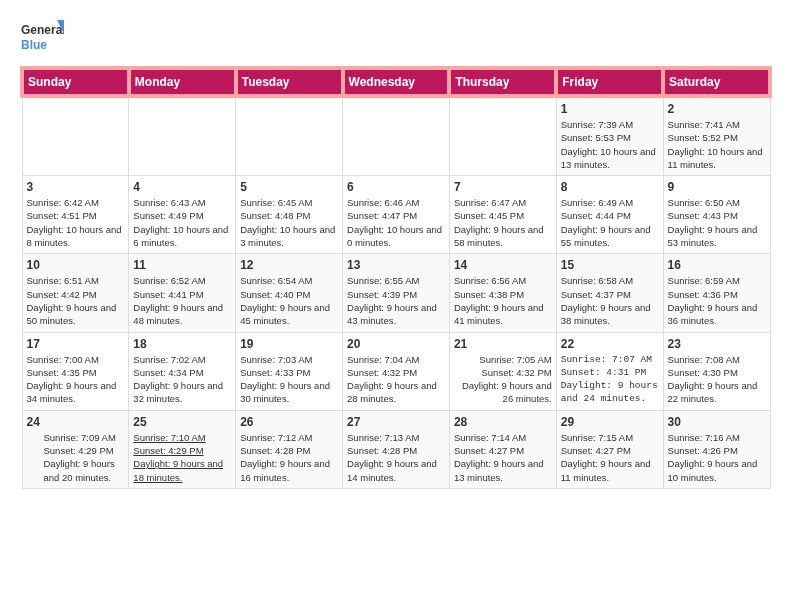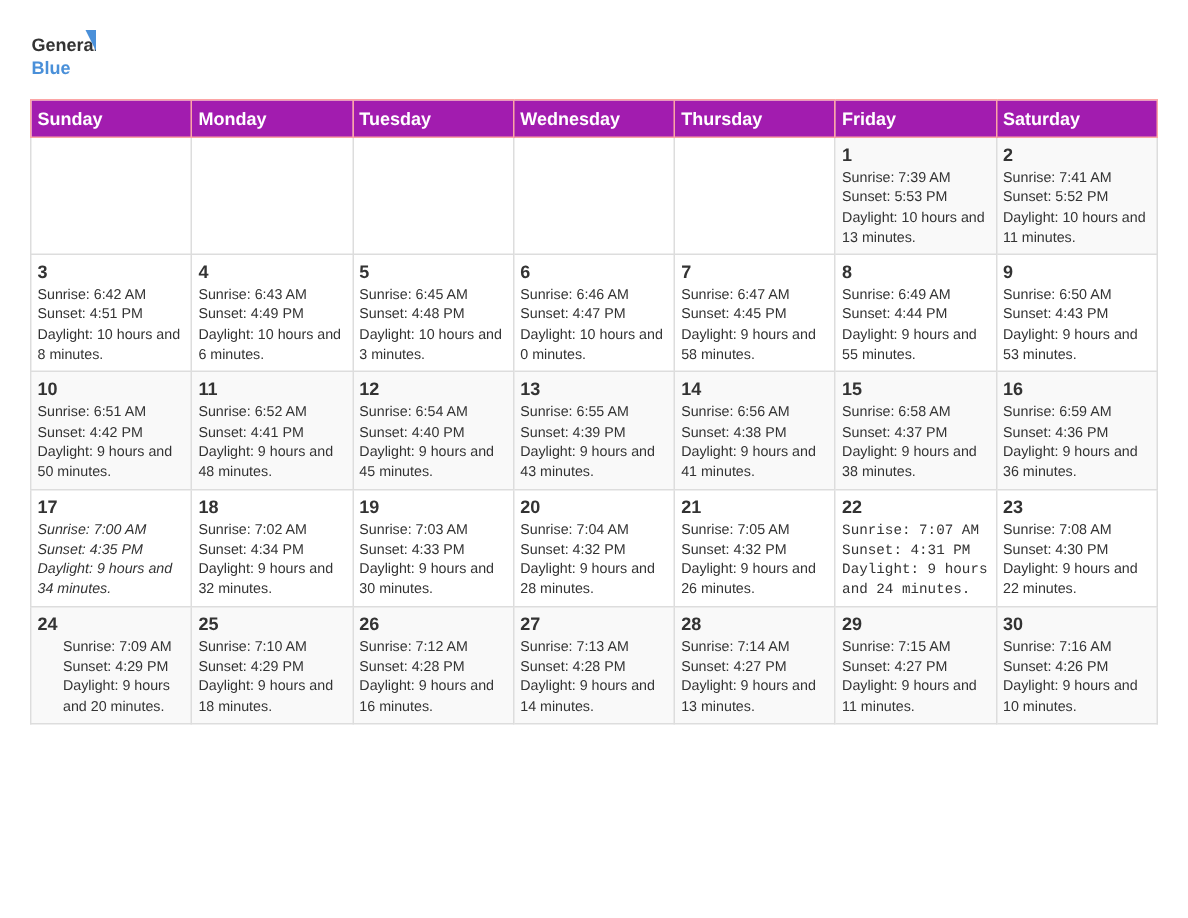--- a/index.html
+++ b/index.html
@@ -37,27 +37,27 @@
       font-size: 14px;
       color: #555;
       margin-top: 2px;
     }
     table {
       width: 100%;
       border-collapse: collapse;
       table-layout: fixed;
     }
     thead tr th {
-      background-color: #a21caf;
+      background-color: #be185d;
       color: #fff;
       font-size: 12px;
       font-weight: bold;
       padding: 5px 4px;
       text-align: left;
-      border: 1px solid #fca5a5;
+      border: 4px solid #fca5a5;
     }
     tbody tr td {
       vertical-align: top;
       font-size: 10px;
       color: #333;
       padding: 4px 4px 4px 4px;
       border: 1px solid #ddd;
       height: 78px;
       background: #fff;
     }
@@ -214,21 +214,21 @@
           <td>
             <span class="day-num">16</span>
             <div class="day-info" style="white-space: pre-line;">Sunrise: 6:59 AM
 Sunset: 4:36 PM
 Daylight: 9 hours and 36 minutes.</div>
           </td>
         </tr>
         <tr>
           <td>
             <span class="day-num">17</span>
-            <div class="day-info" style="white-space: pre-line; font-style: italic;">Sunrise: 7:00 AM
+            <div class="day-info" style="white-space: pre-line;">Sunrise: 7:00 AM
 Sunset: 4:35 PM
 Daylight: 9 hours and 34 minutes.</div>
           </td>
           <td>
             <span class="day-num">18</span>
             <div class="day-info" style="white-space: pre-line;">Sunrise: 7:02 AM
 Sunset: 4:34 PM
 Daylight: 9 hours and 32 minutes.</div>
           </td>
           <td>
@@ -238,21 +238,21 @@
 Daylight: 9 hours and 30 minutes.</div>
           </td>
           <td>
             <span class="day-num">20</span>
             <div class="day-info" style="white-space: pre-line;">Sunrise: 7:04 AM
 Sunset: 4:32 PM
 Daylight: 9 hours and 28 minutes.</div>
           </td>
           <td>
             <span class="day-num">21</span>
-            <div class="day-info" style="white-space: pre-line;">Sunrise: 7:05 AM
+            <div class="day-info" style="white-space: pre-line; text-align: right;">Sunrise: 7:05 AM
 Sunset: 4:32 PM
 Daylight: 9 hours and 26 minutes.</div>
           </td>
           <td>
             <span class="day-num">22</span>
             <div class="day-info" style="white-space: pre-line; font-family: Liberation Mono, monospace;">Sunrise: 7:07 AM
 Sunset: 4:31 PM
 Daylight: 9 hours and 24 minutes.</div>
           </td>
           <td>
@@ -264,21 +264,21 @@
         </tr>
         <tr>
           <td>
             <span class="day-num">24</span>
             <div class="day-info" style="white-space: pre-line; margin-left: 17px;">Sunrise: 7:09 AM
 Sunset: 4:29 PM
 Daylight: 9 hours and 20 minutes.</div>
           </td>
           <td>
             <span class="day-num">25</span>
-            <div class="day-info" style="white-space: pre-line;">Sunrise: 7:10 AM
+            <div class="day-info" style="white-space: pre-line; text-decoration: underline;">Sunrise: 7:10 AM
 Sunset: 4:29 PM
 Daylight: 9 hours and 18 minutes.</div>
           </td>
           <td>
             <span class="day-num">26</span>
             <div class="day-info" style="white-space: pre-line;">Sunrise: 7:12 AM
 Sunset: 4:28 PM
 Daylight: 9 hours and 16 minutes.</div>
           </td>
           <td>

